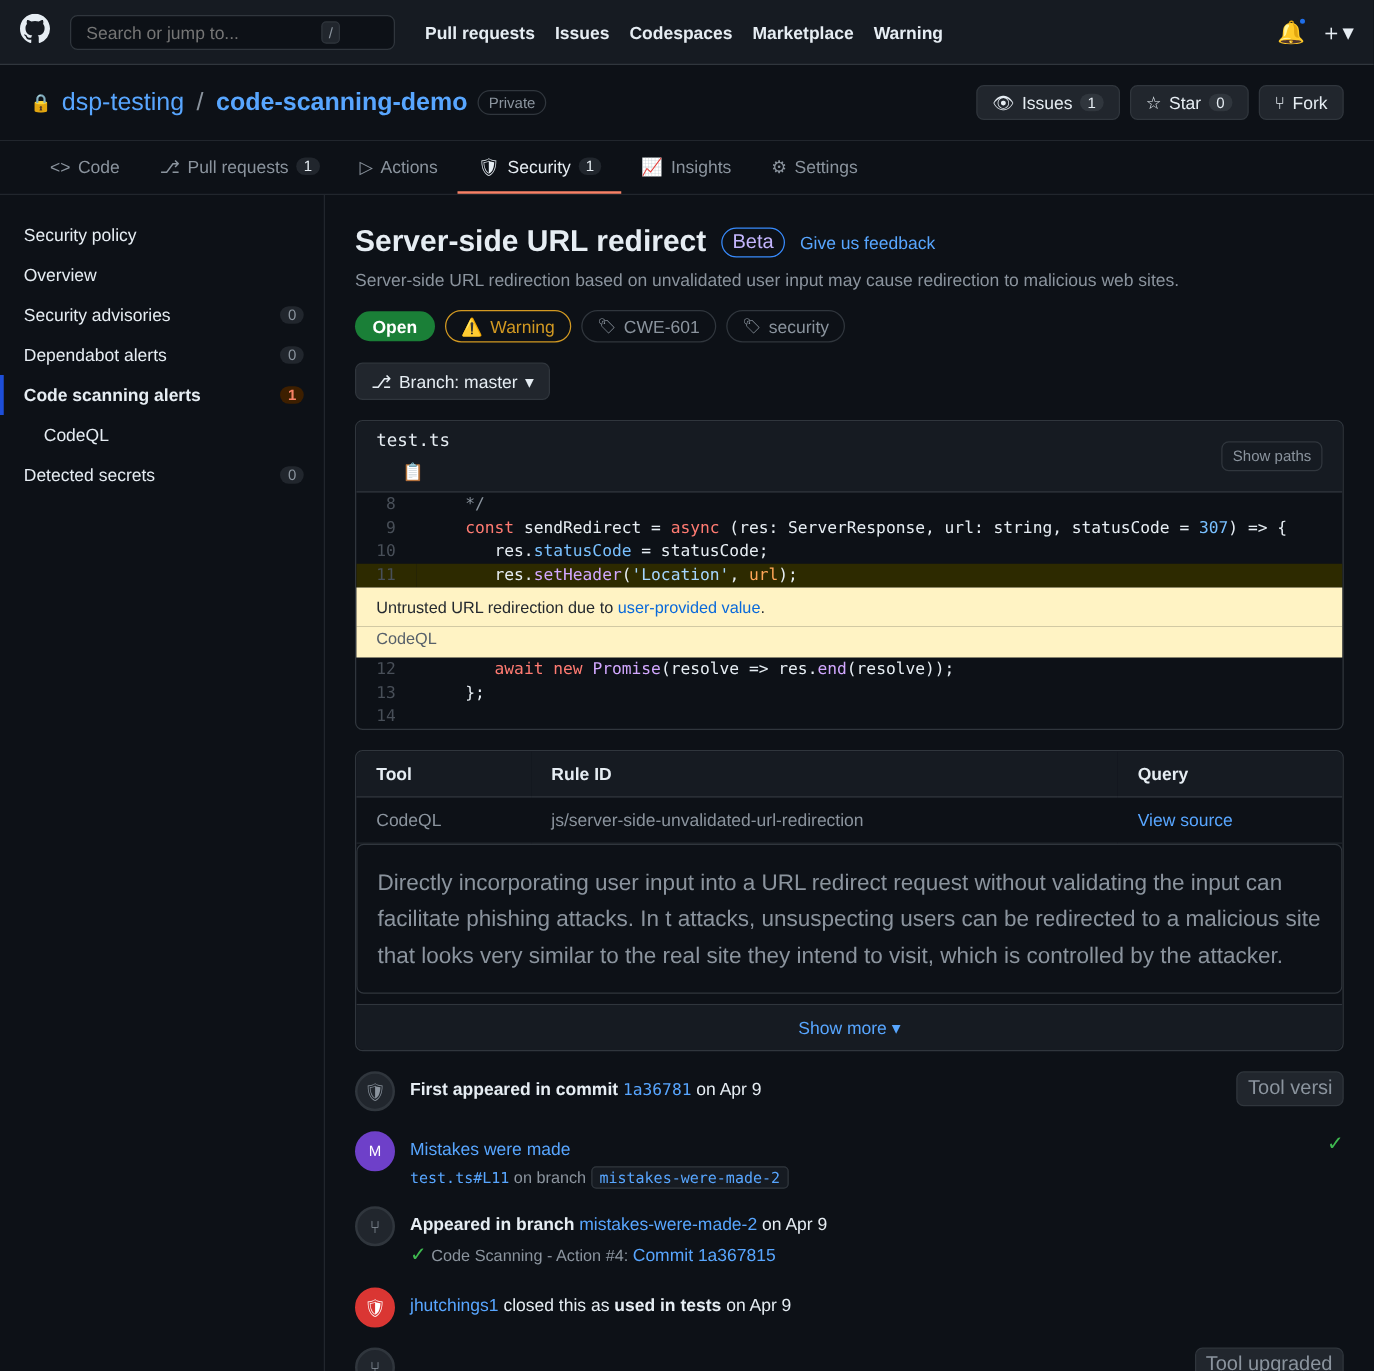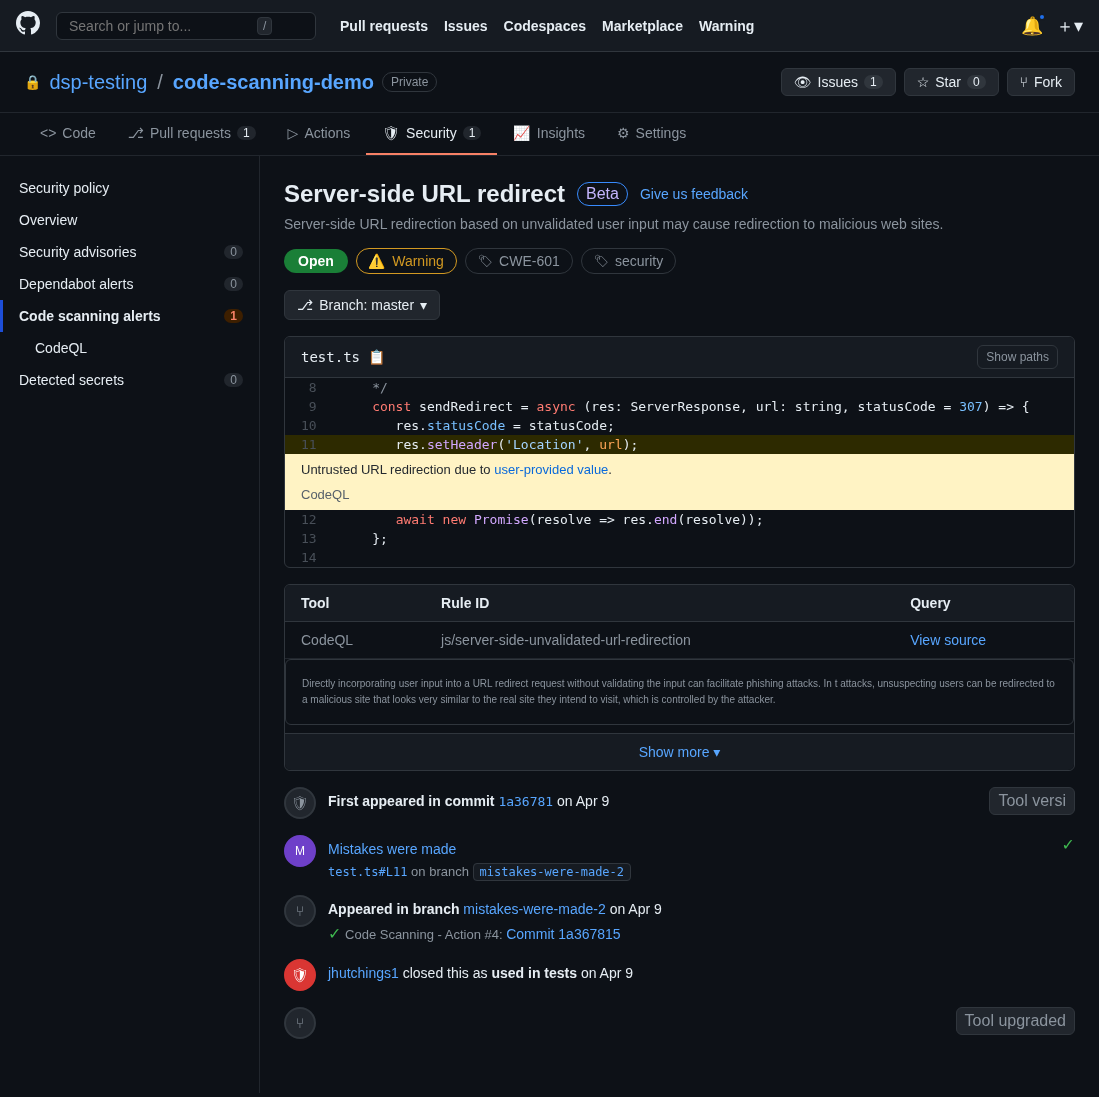--- a/index.html
+++ b/index.html
@@ -177,21 +177,21 @@
     .info-table th {
       background: #161b22; color: #e6edf3; padding: 10px 16px;
       text-align: left; font-weight: 600; border-bottom: 1px solid #30363d;
     }
     .info-table td { padding: 10px 16px; color: #8b949e; border-bottom: 1px solid #21262d; }
     .info-table .link-blue { color: #58a6ff; text-decoration: none; cursor: pointer; }
 
     
     .desc-block {
       border: 1px solid #30363d; border-radius: 6px; padding: 16px;
-      margin-bottom: 8px; color: #8b949e; font-size: 10px; line-height: 1.6;
+      margin-bottom: 8px; color: #8b949e; font-size: 18px; line-height: 1.6;
     }
     .show-more-btn {
       width: 100%; background: #161b22; border: none; border-top: 1px solid #30363d;
       padding: 10px; color: #58a6ff; font-size: 14px; cursor: pointer; text-align: center;
       border-radius: 0 0 6px 6px;
     }
 
     
     .timeline { margin-top: 16px; }
     .timeline-item {
@@ -361,21 +361,21 @@
     <div class="branch-row">
       <button class="branch-btn">
         <span>⎇</span>
         <span>Branch: master</span>
         <span>▾</span>
       </button>
     </div>
 
     <div class="code-container">
       <div class="code-header">
-        <div style="display:flex;align-items:center;gap:8px;">
+        <div style="display:flex;align-items:center;gap:8px;flex-direction:column;">
           <span class="code-filename">test.ts</span>
           <span style="cursor:pointer;color:#8b949e;">📋</span>
         </div>
         <button class="show-paths-btn">Show paths</button>
       </div>
       <table class="code-table">
         <tbody>
           <tr>
             <td class="line-num">8</td>
             <td class="code-line"><span style="color:#8b949e;">   */</span></td>

